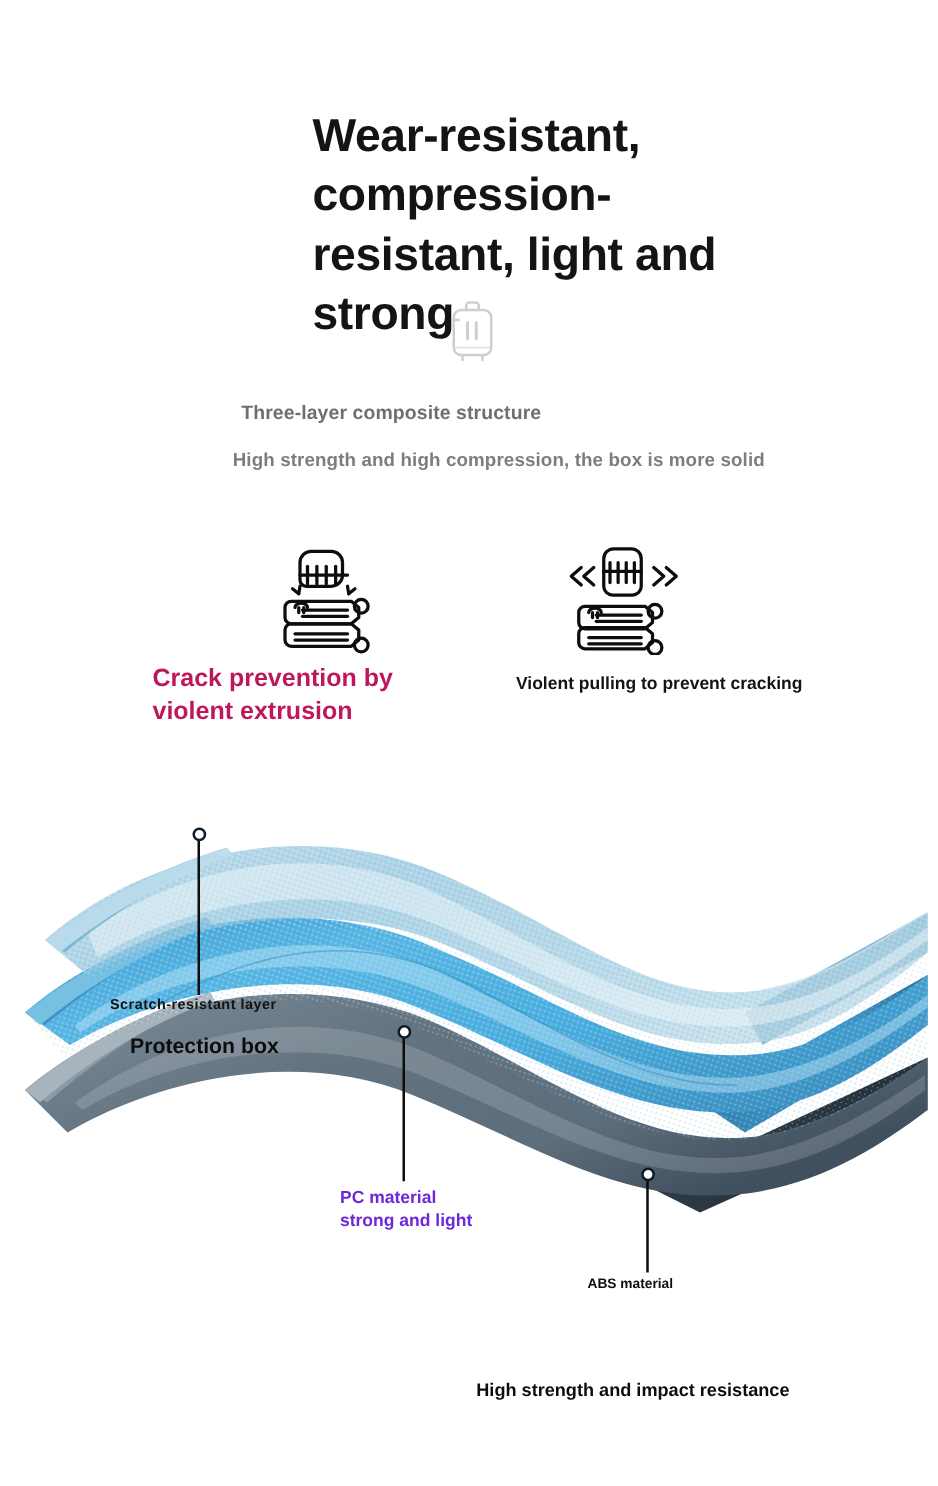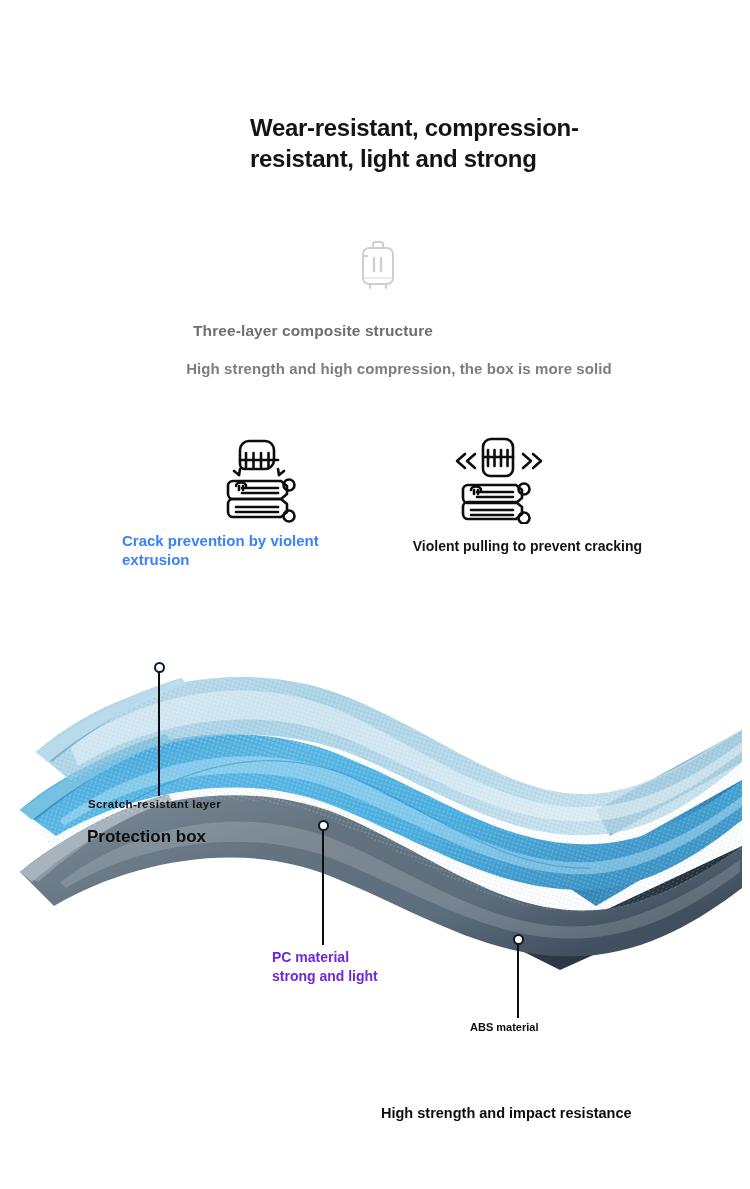--- a/index.html
+++ b/index.html
@@ -10,26 +10,25 @@
     color:#1a1a1a;
     position:relative;
     overflow:hidden;
   }
 
   
   .hero-title {
     position:absolute;
     left:250px; top:85px;
     width:330px;
-    font-size:24px;
+    font-size:37px;
     font-weight:bold;
     line-height:1.28;
     letter-spacing:-0.3px;
     color:#141414;
-    margin-top:28px;
   }
 
   
   .suitcase-icon {
     position:absolute;
     left:359px; top:240px;
     width:38px; height:54px;
   }
 
   
@@ -53,22 +52,22 @@
     margin-left:24px;
   }
 
   
   .feature-icon-1 { position:absolute; left:212px; top:428px; width:98px; height:96px; }
   .feature-icon-2 { position:absolute; left:443px; top:428px; width:112px; height:96px; }
 
   .feature-cap-1 {
     position:absolute;
     left:122px; top:531px; width:262px;
-    font-size:15px; font-weight:bold; line-height:1.28;
-    color:#3b82f6;
+    font-size:20px; font-weight:bold; line-height:1.28;
+    color:#be185d;
   }
   .feature-cap-2 {
     position:absolute;
     left:384px; top:538px; width:258px;
     font-size:14px; font-weight:bold; line-height:1.28;
     color:#141414; text-align:right;
   }
 
   
   .layer-stage {
@@ -94,21 +93,21 @@
 
   .lbl-scratch {
     position:absolute;
     left:88px; top:798px;
     font-size:11.5px; font-weight:bold;
     letter-spacing:0.4px;
     color:#121212;
   }
   .lbl-protection {
     position:absolute;
-    left:87px; top:827px;
+    left:104px; top:827px;
     font-size:17px; font-weight:bold;
     color:#0d0d0d;
   }
   .lbl-pc {
     position:absolute;
     left:272px; top:948px;
     width:110px;
     font-size:14px; font-weight:bold; line-height:1.35;
     color:#6d28d9;
   }

